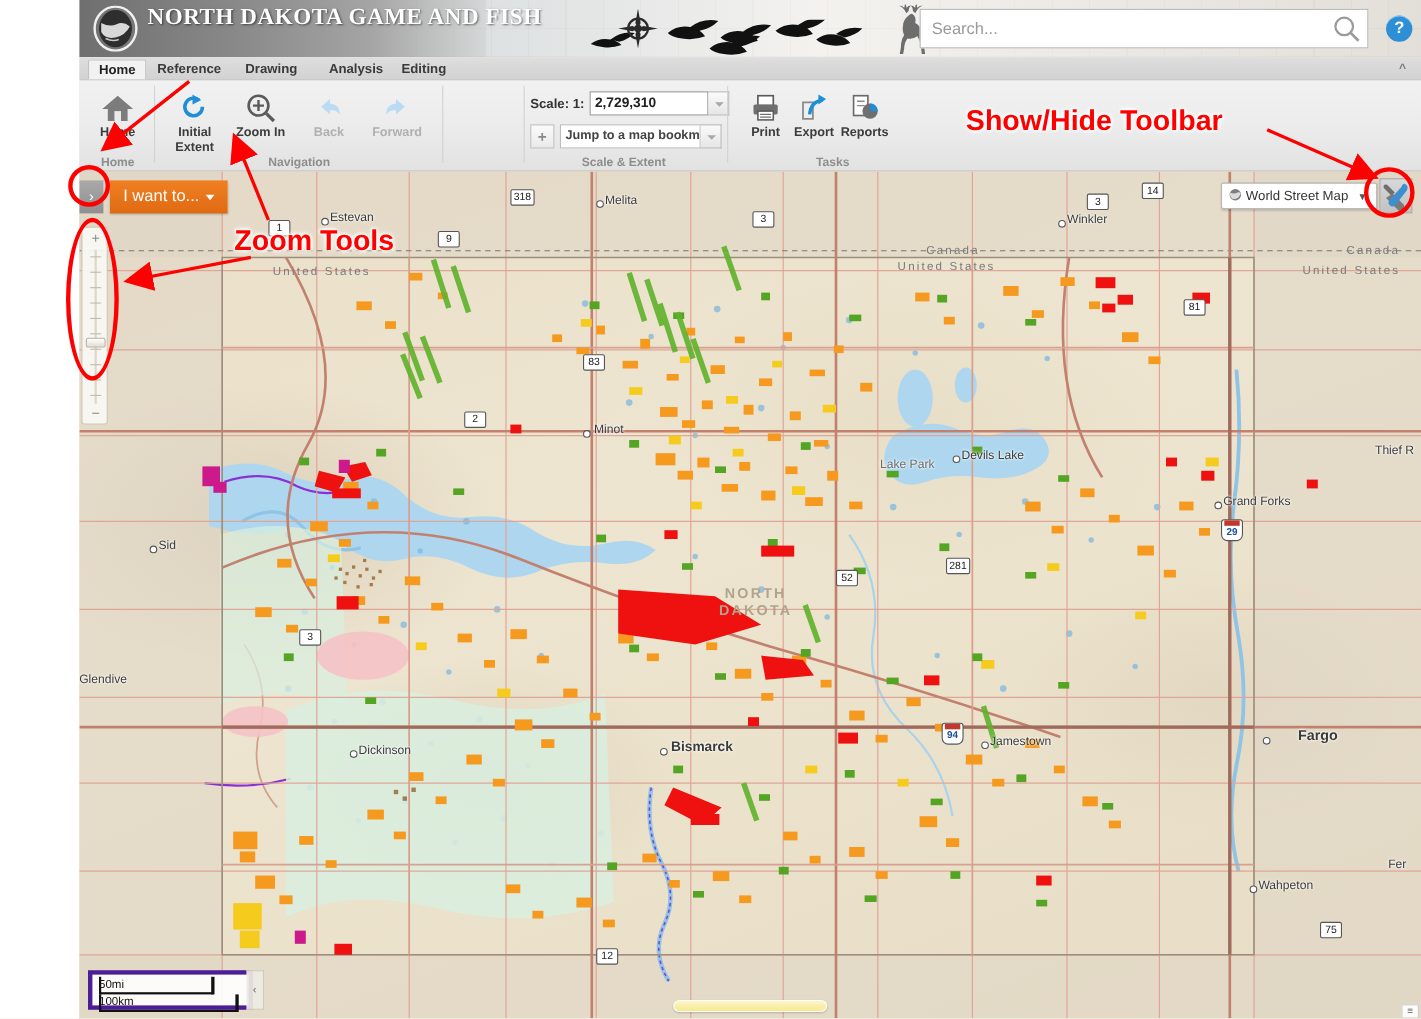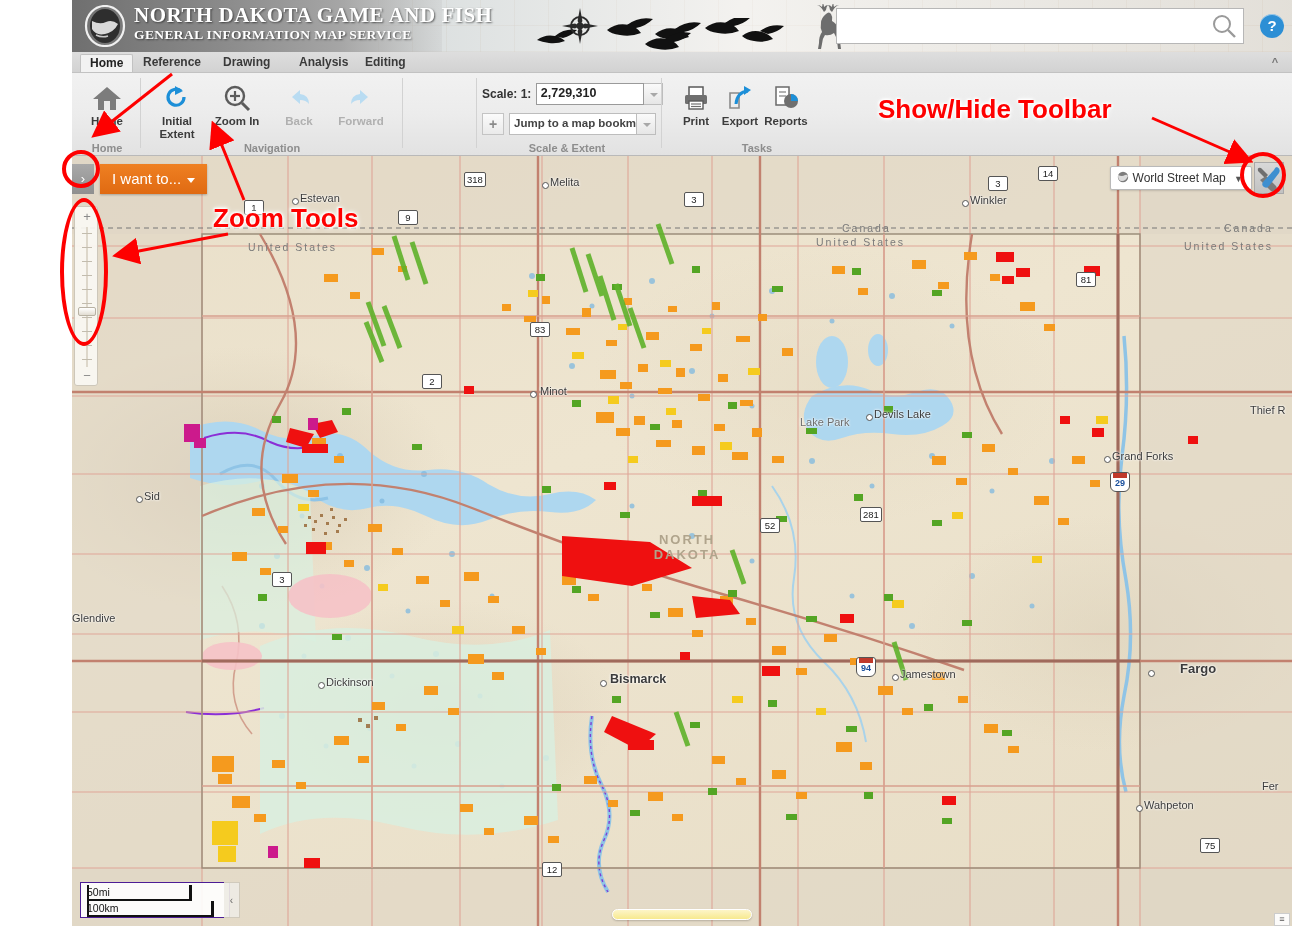--- a/index.html
+++ b/index.html
@@ -147,21 +147,21 @@
 
   .basemap-sel { position: absolute; right: 40px; top: 10px; height: 24px;
     background: #fff; border: 1px solid #b9b9b9; border-radius: 2px; font-size: 12px;
     color: #333; line-height: 22px; padding: 0 8px 0 6px; cursor: pointer; white-space: nowrap;
     box-shadow: 0 1px 2px rgba(0,0,0,.15); }
   .tools-btn { position: absolute; right: 8px; top: 6px; width: 30px; height: 32px;
     background: linear-gradient(180deg,#d8d8d8,#c2c2c2); border: 1px solid #a9a9a9;
     cursor: pointer; }
 
   .scalebar { position: absolute; left: 8px; bottom: 8px; width: 150px; height: 36px;
-    background: rgba(255,255,255,.9); border: 1px solid #4c1d95; }
+    background: rgba(255,255,255,.9); border: 4px solid #4c1d95; }
   .sb-txt { position: absolute; left: 6px; font-size: 10.5px; color: #111; }
   .sb-line { position: absolute; background: #111; }
   .sb-collapse { position: absolute; left: 152px; bottom: 8px; width: 16px; height: 36px;
     background: rgba(238,235,228,.92); border: 1px solid #d0cabc; border-left: none;
     font-size: 10px; color: #666; text-align: center; line-height: 36px; cursor: pointer; }
 
   .overview-bar { position: absolute; left: 50%; transform: translateX(-50%); bottom: 6px;
     width: 140px; height: 11px; background: linear-gradient(180deg,#fdf5c8,#f7e98f);
     border: 1px solid #fff; border-radius: 6px; box-shadow: 0 1px 2px rgba(0,0,0,.2); }
 
@@ -220,24 +220,24 @@
 
     <div class="hdr-left"></div>
     <svg class="hdr-logo" viewBox="0 0 42 42">
       <ellipse cx="21" cy="21" rx="19" ry="20" fill="none" stroke="#f0f0f0" stroke-width="2.2"></ellipse>
       <ellipse cx="21" cy="21" rx="15" ry="17" fill="#2e2e2e"></ellipse>
       <path d="M8 16 q8 4 14 1 q6-3 12 2 q-4 8-13 10 q-9 2-13-5z" fill="#d8d8d8"></path>
       <path d="M12 30 q6 3 12 1" stroke="#c8c8c8" stroke-width="1.4" fill="none"></path>
     </svg>
     <div class="hdr-title">
       <div class="hdr-t1">NORTH DAKOTA GAME AND FISH</div>
-      <div class="hdr-t2">GENERAL INFORMATION MAP SERVICE</div>
     </div>
 
     <div class="search-wrap">
+      <input class="search-input" value="" placeholder="Search..." style="">
       <svg class="search-btn" viewBox="0 0 30 28">
         <circle cx="13" cy="12" r="8" fill="none" stroke="#9a9a9a" stroke-width="2"></circle>
         <line x1="19" y1="18" x2="26" y2="25" stroke="#9a9a9a" stroke-width="2.4"></line>
       </svg>
     </div>
     <div class="help-btn">?</div>
   </div>
 
   <div class="ribbon">
     <div class="tabbar">

